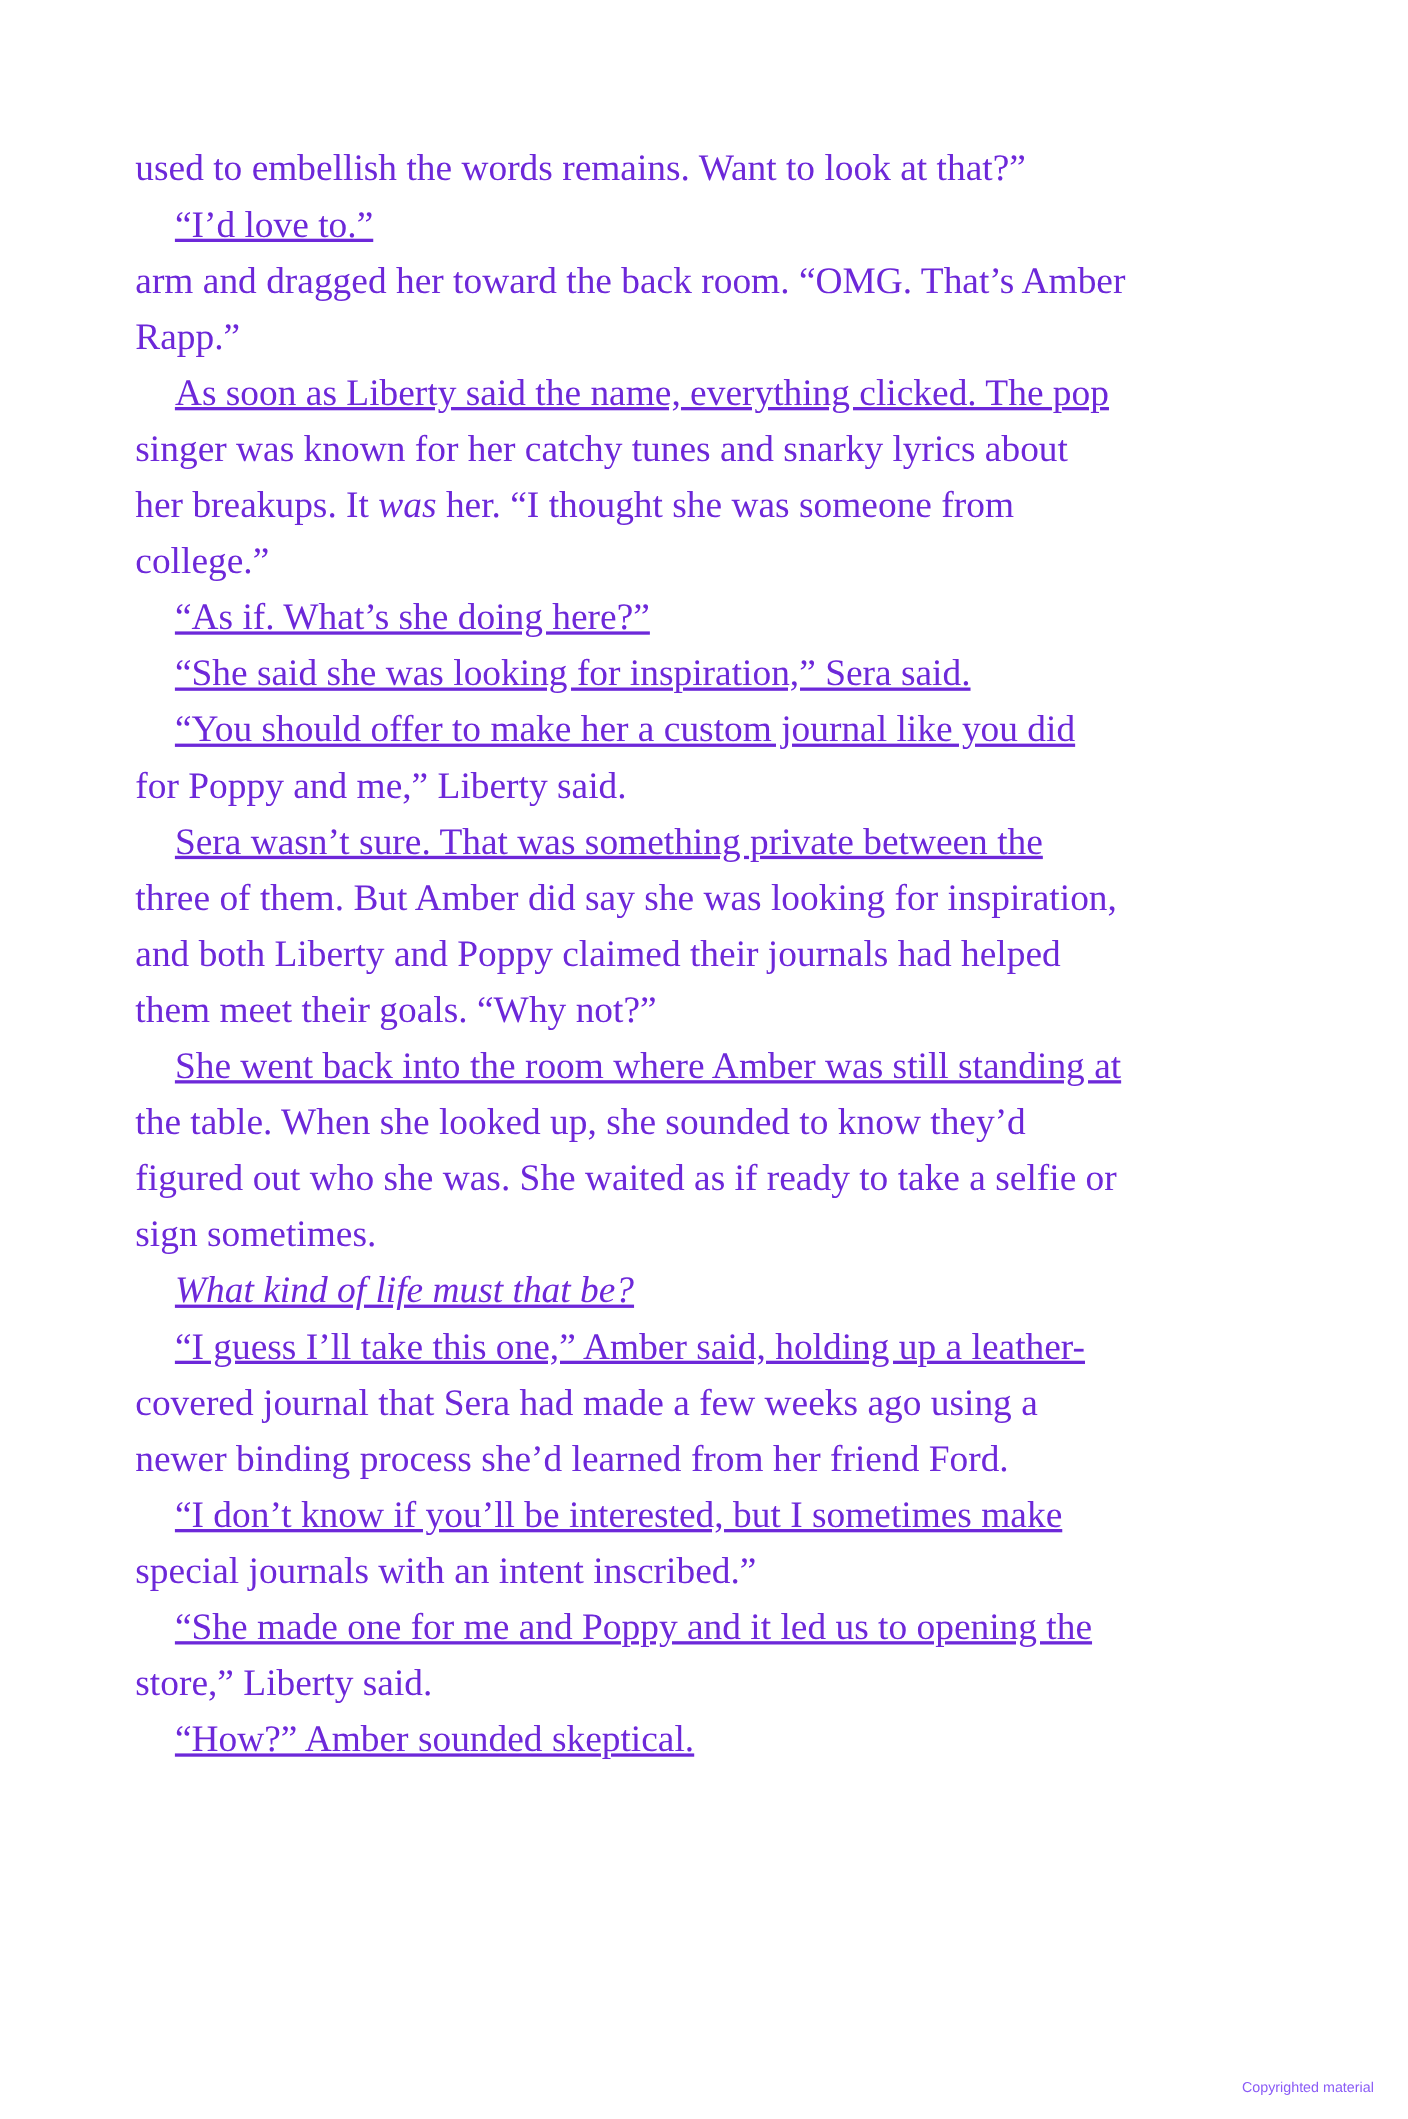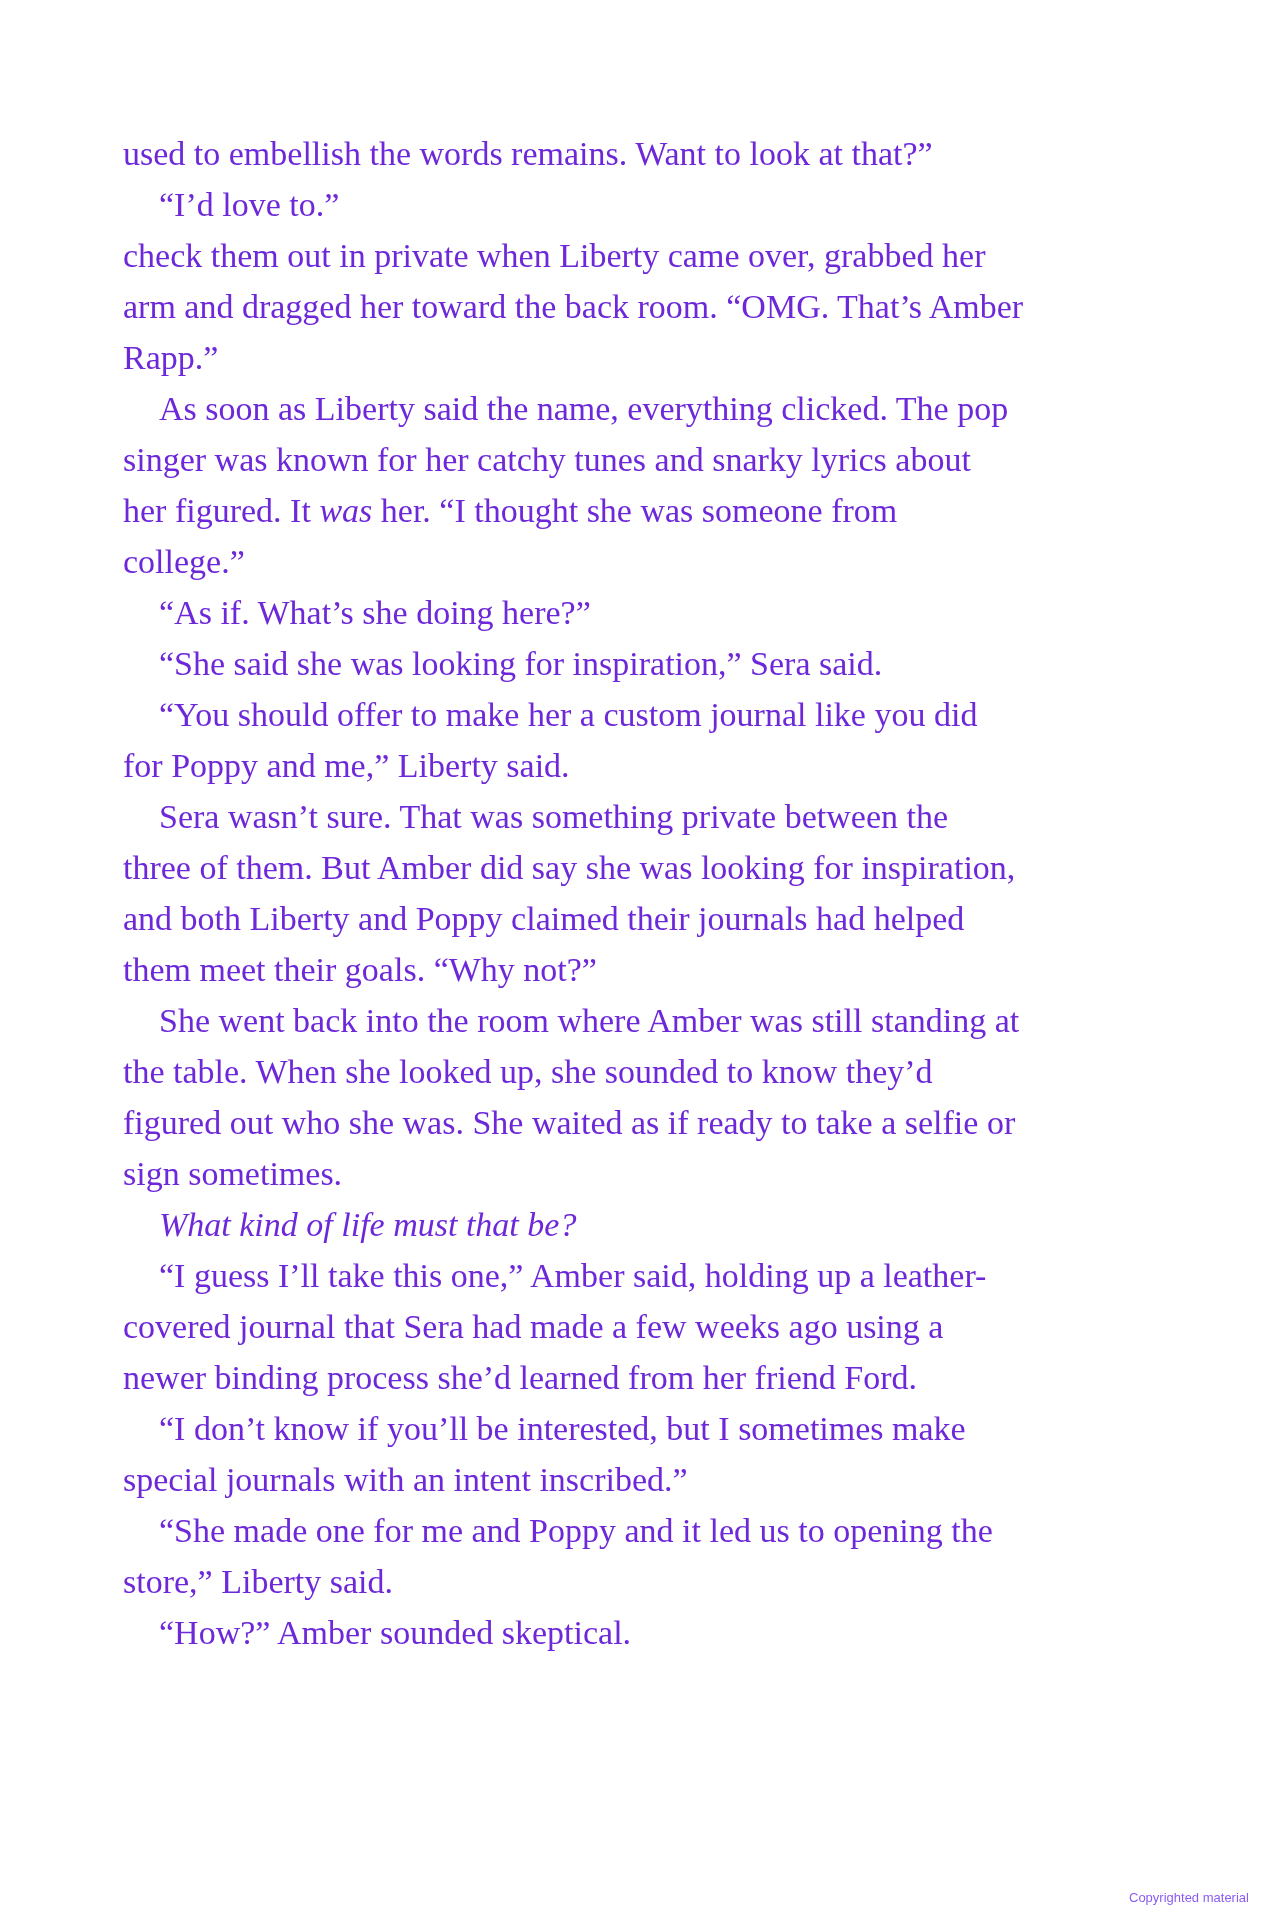--- a/index.html
+++ b/index.html
@@ -31,20 +31,21 @@
       line-height: 51px;
       color: #6d28d9;
     }
     .line {
       display: block;
       height: 51px;
       white-space: nowrap;
     }
     .line.indent {
       padding-left: 36px;
+      text-decoration: underline;
     }
     .italic {
       font-style: italic;
     }
     .footer-mark {
       position: absolute;
       left: 1129px;
       top: 1890px;
       font-family: "Liberation Sans", "DejaVu Sans", sans-serif;
       font-size: 13px;
@@ -53,26 +54,25 @@
       white-space: nowrap;
     }
   </style>
 </head>
 <body>
 
 <div class="page">
   <div class="text-block">
     <span class="line">used to embellish the words remains. Want to look at that?”</span>
     <span class="line indent">“I’d love to.”</span>
-    <span class="line">check them out in private when Liberty came over, grabbed her</span>
     <span class="line">arm and dragged her toward the back room. “OMG. That’s Amber</span>
     <span class="line">Rapp.”</span>
     <span class="line indent">As soon as Liberty said the name, everything clicked. The pop</span>
     <span class="line">singer was known for her catchy tunes and snarky lyrics about</span>
-    <span class="line"><span>her figured. It </span><span class="italic">was</span><span> her. “I thought she was someone from</span></span>
+    <span class="line"><span>her breakups. It </span><span class="italic">was</span><span> her. “I thought she was someone from</span></span>
     <span class="line">college.”</span>
     <span class="line indent">“As if. What’s she doing here?”</span>
     <span class="line indent">“She said she was looking for inspiration,” Sera said.</span>
     <span class="line indent">“You should offer to make her a custom journal like you did</span>
     <span class="line">for Poppy and me,” Liberty said.</span>
     <span class="line indent">Sera wasn’t sure. That was something private between the</span>
     <span class="line">three of them. But Amber did say she was looking for inspiration,</span>
     <span class="line">and both Liberty and Poppy claimed their journals had helped</span>
     <span class="line">them meet their goals. “Why not?”</span>
     <span class="line indent">She went back into the room where Amber was still standing at</span>

